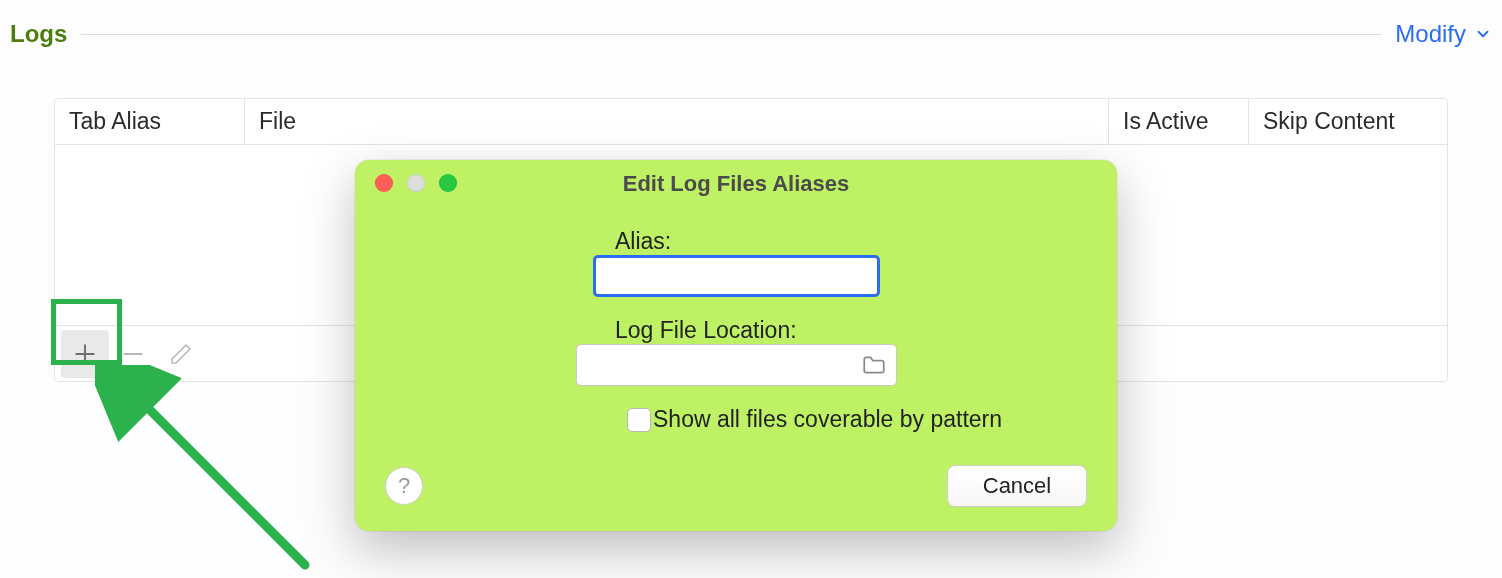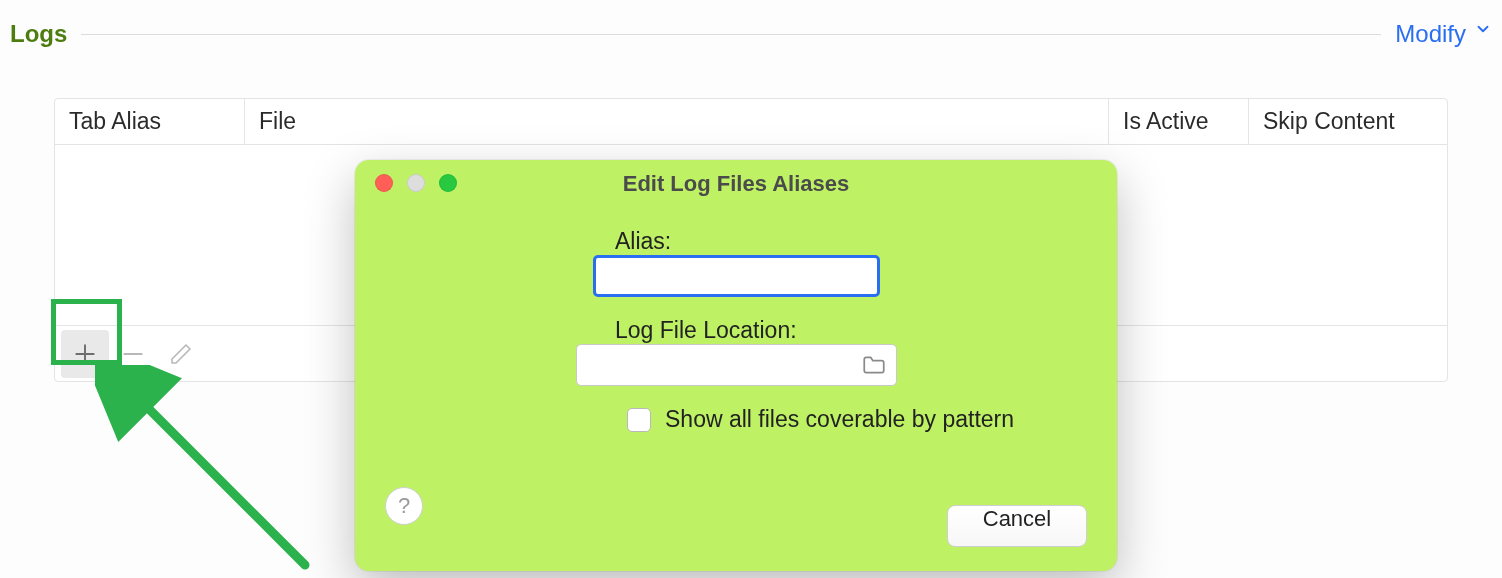--- a/index.html
+++ b/index.html
@@ -33,21 +33,21 @@
     padding-right: 14px;
     font-weight: 700;
   }
   .section-rule {
     flex: 1 1 auto;
     height: 0;
     border-top: 1px solid #dcdcdc;
   }
   .section-modify {
     display: flex;
-    align-items: flex-start;
+    align-items: center;
     color: #2a6ef2;
     padding-left: 14px;
     cursor: pointer;
     font-weight: 400;
   }
   .section-modify svg { margin-left: 8px; }
 
   .table-wrap {
     margin: 44px 44px 0 44px;
     border: 1px solid #e4e4e4;
@@ -182,21 +182,21 @@
     transform: translateY(-50%);
     color: #8a8a8a;
     display: flex;
     align-items: center;
   }
   .check-row {
     display: flex;
     align-items: center;
     margin-left: 242px;
     margin-bottom: 22px;
-    gap: 14px;
+    gap: 2px;
   }
   .checkbox {
     width: 24px; height: 24px;
     border: 1.5px solid #b9b9b9;
     border-radius: 5px;
     background: #fff;
     cursor: pointer;
   }
   .check-label {
     font-size: 23px;
@@ -223,21 +223,21 @@
   .push-btn {
     min-width: 140px;
     height: 42px;
     border-radius: 8px;
     border: 1px solid #cfcfcf;
     background: linear-gradient(#ffffff,#f7f7f7);
     font-size: 22px;
     color: #222;
     cursor: pointer;
     margin-left: 18px;
-    display:flex;justify-content:center;margin-top:40px;
+    display:flex;align-items:center;justify-content:center;
   }
   .push-btn.disabled {
     color: #bdbdbd;
     background: #f4f4f4;
     border-color: #e1e1e1;
     cursor: default;
   }
 
   
   .arrow {

